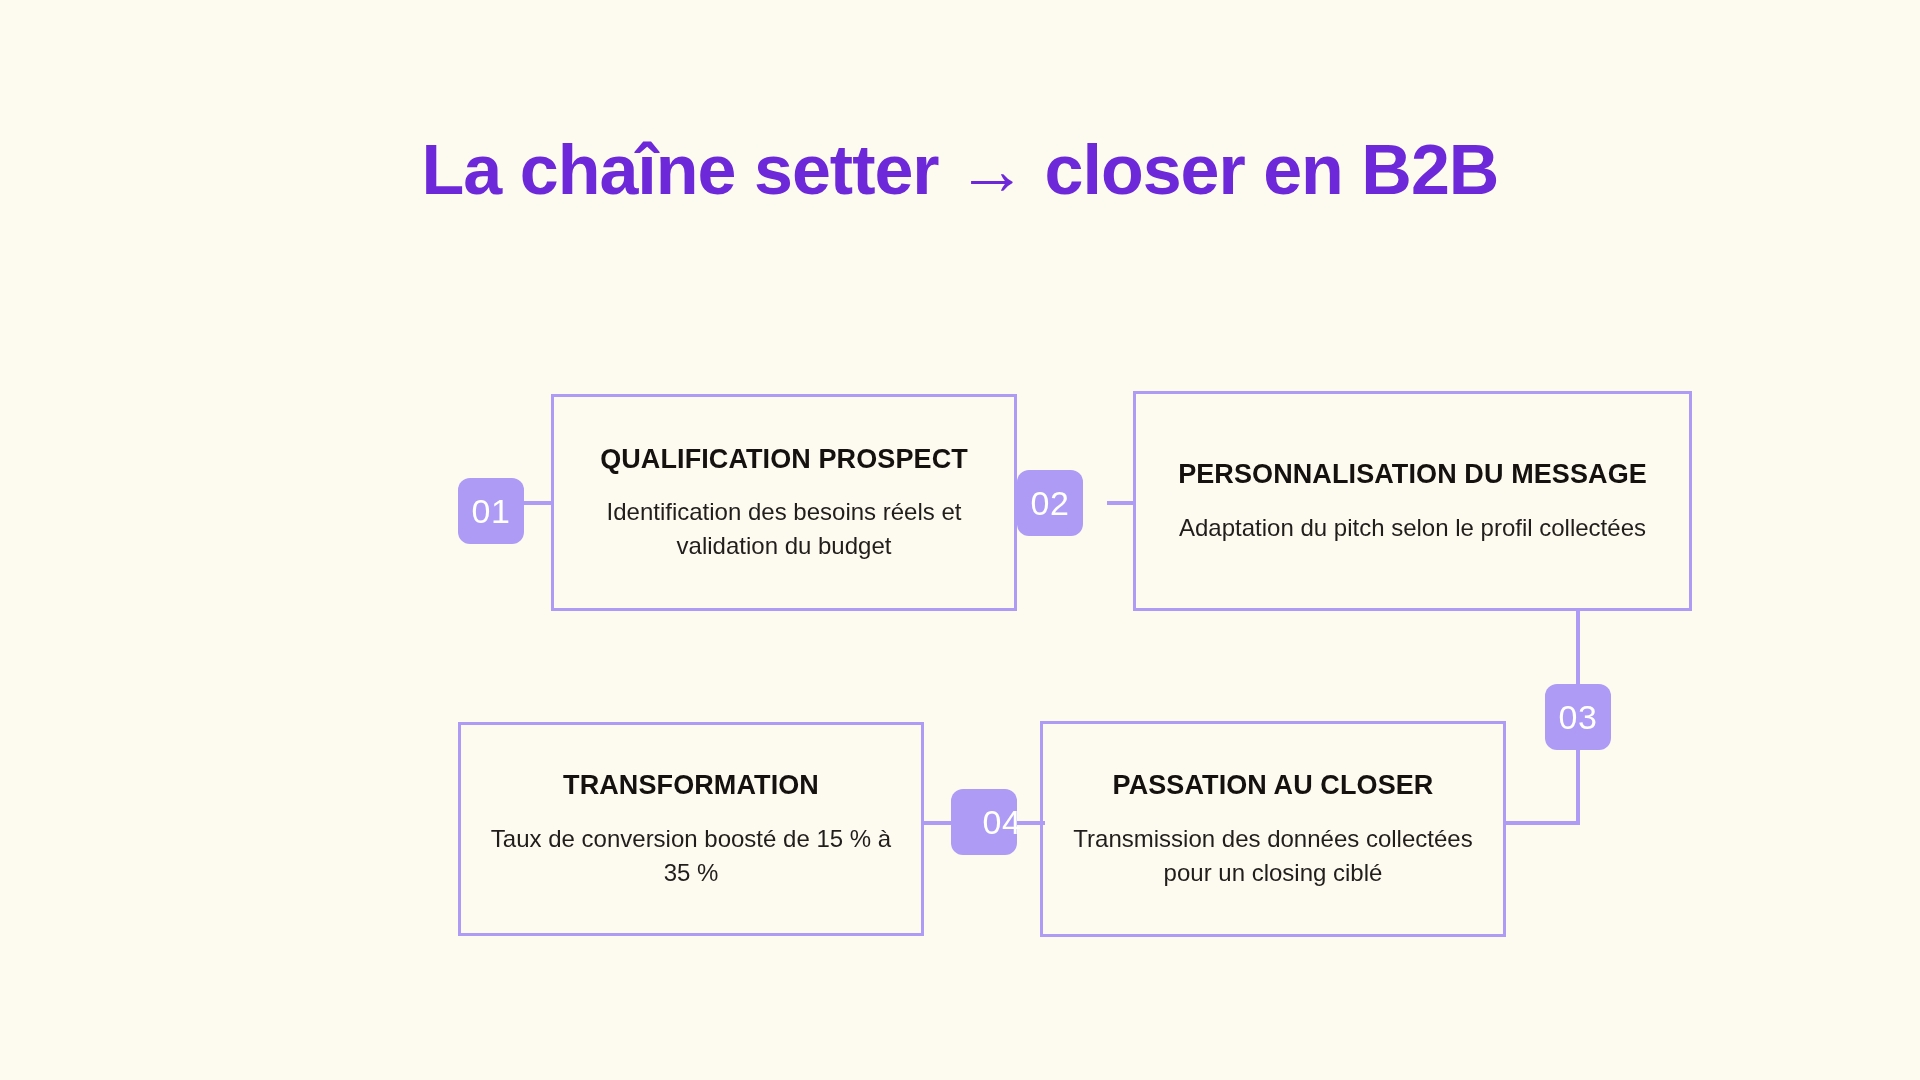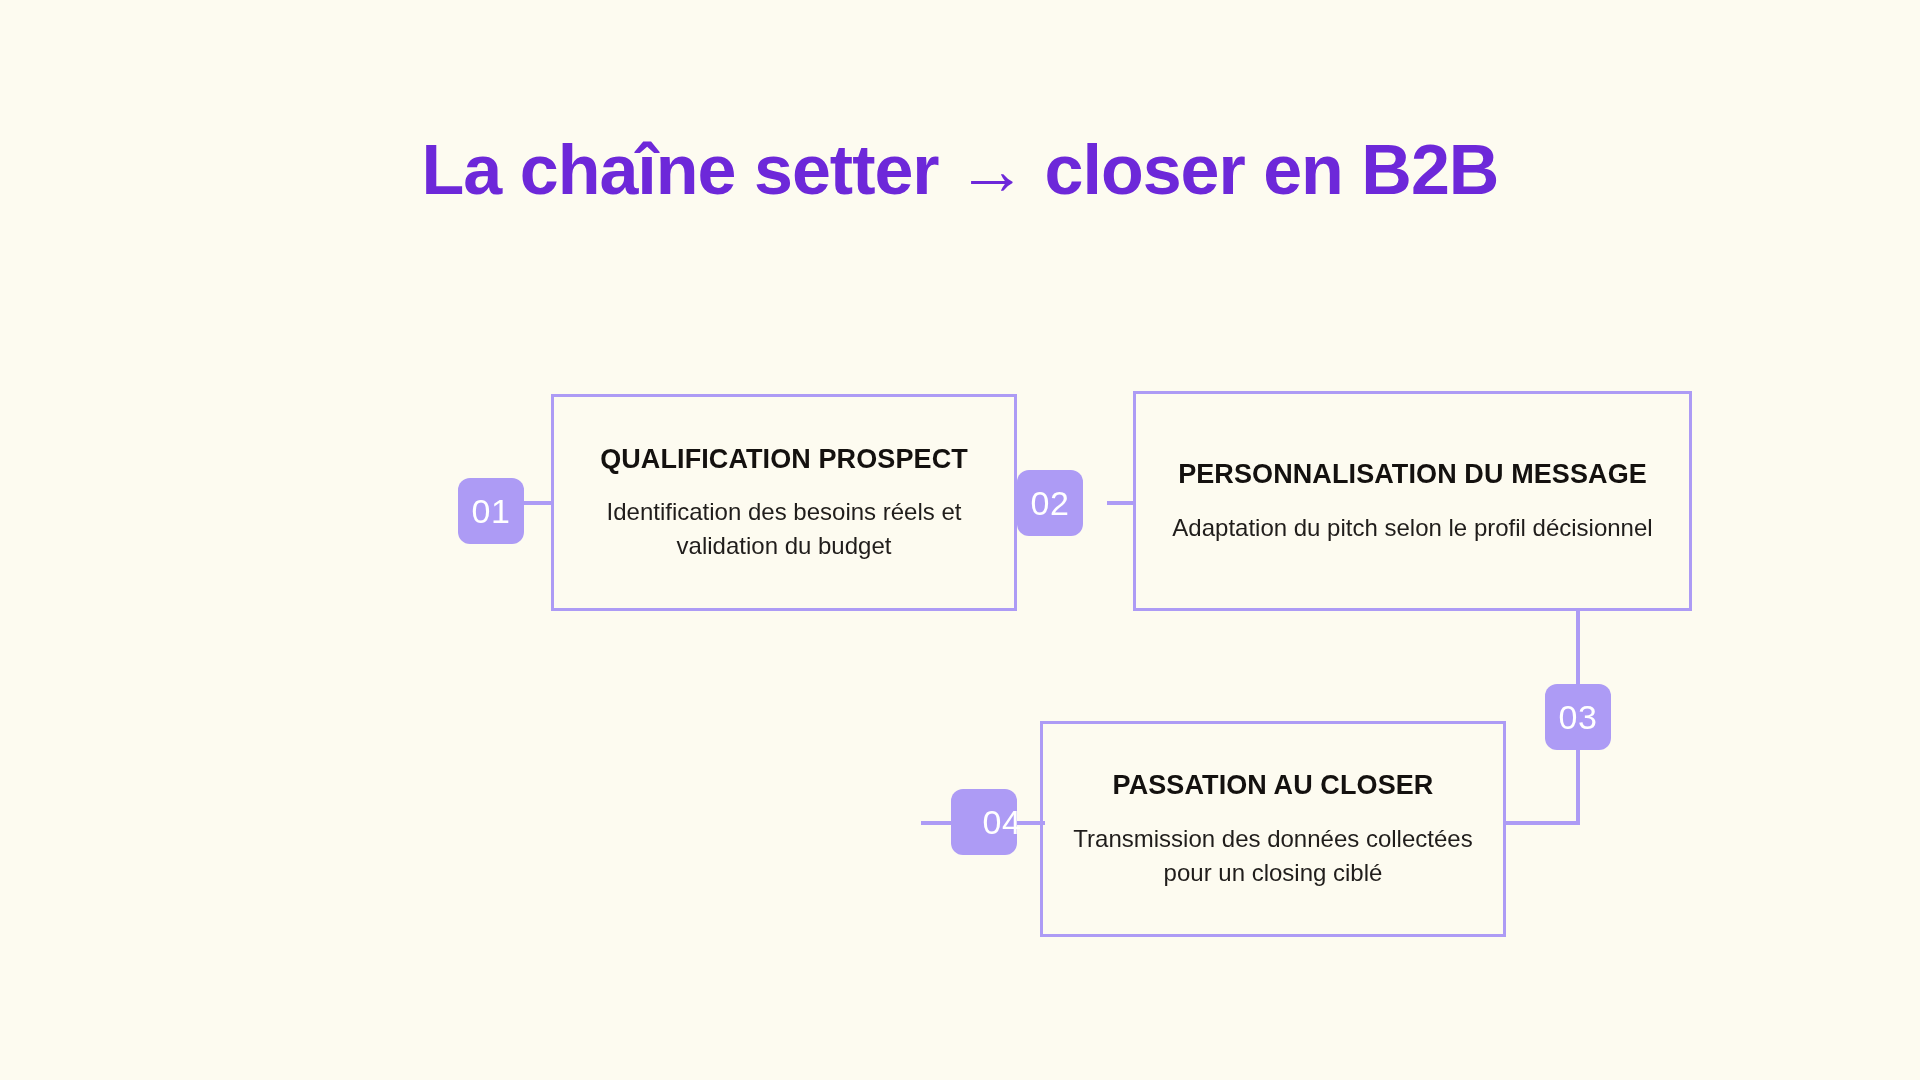--- a/index.html
+++ b/index.html
@@ -151,28 +151,32 @@
     <div class="connector h" id="conn-box3-04"></div>
     <div class="connector h" id="conn-04-box4"></div>
 
     <div class="step-box" id="box-1">
       <div class="step-title">QUALIFICATION PROSPECT</div>
       <div class="step-desc">Identification des besoins réels et validation du budget</div>
     </div>
 
     <div class="step-box" id="box-2">
       <div class="step-title">PERSONNALISATION DU MESSAGE</div>
-      <div class="step-desc">Adaptation du pitch selon le profil décisionnel</div>
+      <div class="step-desc">Adaptation du pitch selon le profil collectées</div>
     </div>
 
     <div class="step-box" id="box-3">
       <div class="step-title">PASSATION AU CLOSER</div>
       <div class="step-desc">Transmission des données collectées pour un closing ciblé</div>
     </div>
 
+    <div class="step-box" id="box-4">
+      <div class="step-title">TRANSFORMATION</div>
+      <div class="step-desc">Taux de conversion boosté de 15 % à 35 %</div>
+    </div>
 
     <div class="step-badge" id="badge-01">01</div>
     <div class="step-badge" id="badge-02">02</div>
     <div class="step-badge" id="badge-03">03</div>
     <div class="step-badge" id="badge-04">04</div>
 
   </div>
 </div>
 
 </body></html>

